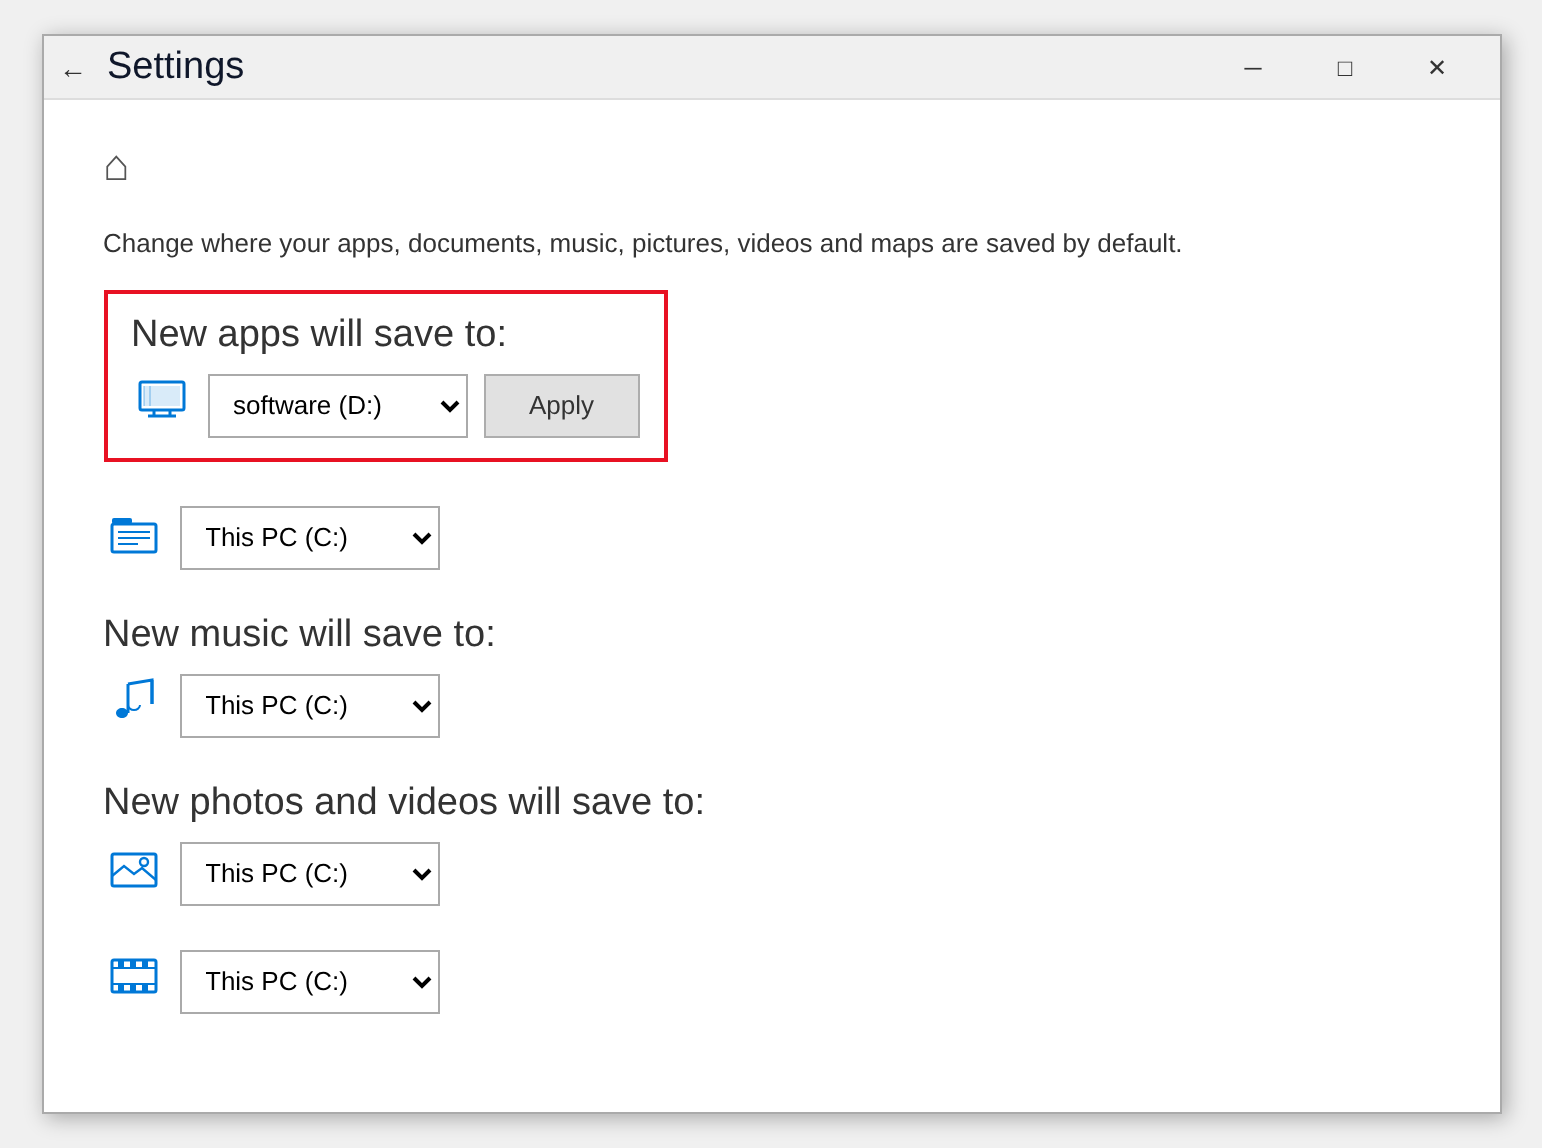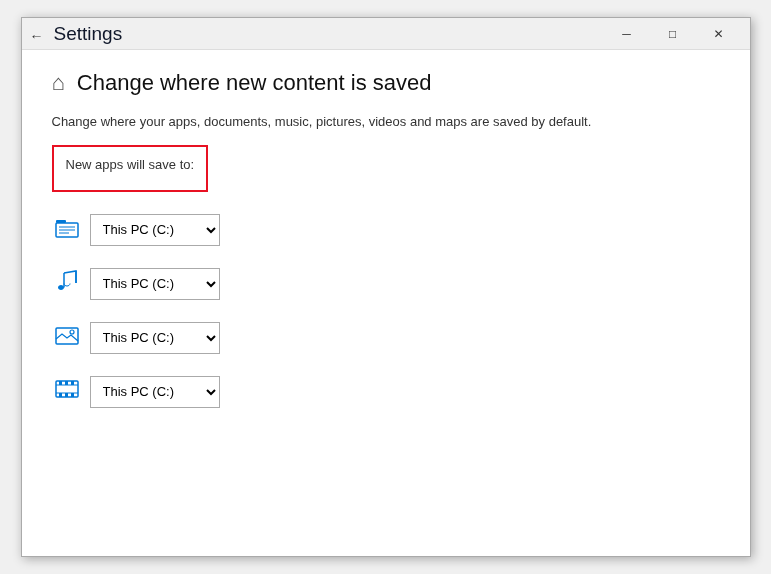--- a/index.html
+++ b/index.html
@@ -81,21 +81,21 @@
     .page-description {
       font-size: 13px;
       color: #333;
       margin-bottom: 13px;
       line-height: 1.5;
     }
     .setting-section {
       margin-bottom: 22px;
     }
     .setting-label {
-      font-size: 13px;
+      font-size: 19px;
       color: #333;
       margin-bottom: 8px;
     }
     .setting-row {
       display: flex;
       align-items: center;
       gap: 8px;
     }
     .setting-icon {
       color: #0078d7;
@@ -129,28 +129,45 @@
       <button class="title-bar-btn">─</button>
       <button class="title-bar-btn">□</button>
       <button class="title-bar-btn close">✕</button>
     </div>
   </div>
 
   <div class="content">
     
     <div class="page-header">
       <span class="home-icon">⌂</span>
-      <h1 class="page-title">Change where new content is saved</h1>
     </div>
 
     <p class="page-description">Change where your apps, documents, music, pictures, videos and maps are saved by default.</p>
 
     
     <div style="border: 2px solid #e81123; padding: 10px 12px; margin-bottom: 22px; display: inline-block;">
       <div class="setting-label">New apps will save to:</div>
+      <div class="setting-row">
+        <div class="setting-icon">
+          <svg width="24" height="20" viewBox="0 0 24 20" fill="none">
+            <rect x="1" y="1" width="22" height="14" rx="1" stroke="#0078d7" stroke-width="1.5" fill="none"></rect>
+            <rect x="3" y="3" width="18" height="10" fill="#0078d7" opacity="0.15"></rect>
+            <line x1="8" y1="15" x2="8" y2="18" stroke="#0078d7" stroke-width="1.5"></line>
+            <line x1="16" y1="15" x2="16" y2="18" stroke="#0078d7" stroke-width="1.5"></line>
+            <line x1="5" y1="18" x2="19" y2="18" stroke="#0078d7" stroke-width="1.5"></line>
+            <line x1="3" y1="3" x2="3" y2="13" stroke="#0078d7" stroke-width="0.5" opacity="0.5"></line>
+            <line x1="6" y1="3" x2="6" y2="13" stroke="#0078d7" stroke-width="0.5" opacity="0.5"></line>
+          </svg>
+        </div>
+        <select style="height:32px;padding:0 8px;border:1px solid #aaa;background:white;font-size:13px;min-width:130px;">
+          <option>This PC (C:)</option>
+          <option selected="">software (D:)</option>
+        </select>
+        <button class="apply-btn">Apply</button>
+      </div>
     </div>
 
     
     <div class="setting-section">
       <div class="setting-row">
         <div class="setting-icon">
           <svg width="24" height="22" viewBox="0 0 24 22" fill="none">
             <rect x="1" y="4" width="10" height="3" rx="1" fill="#0078d7"></rect>
             <rect x="1" y="7" width="22" height="14" rx="1" stroke="#0078d7" stroke-width="1.5" fill="none"></rect>
             <line x1="4" y1="11" x2="20" y2="11" stroke="#0078d7" stroke-width="1"></line>
@@ -160,39 +177,41 @@
         </div>
         <select style="height:32px;padding:0 8px;border:1px solid #aaa;background:white;font-size:13px;min-width:130px;">
           <option selected="">This PC (C:)</option>
           <option>software (D:)</option>
         </select>
       </div>
     </div>
 
     
     <div class="setting-section">
+      <div class="setting-label">New music will save to:</div>
       <div class="setting-row">
         <div class="setting-icon">
           <svg width="20" height="24" viewBox="0 0 20 24" fill="#0078d7">
             <path d="M7 18.5C7 20 5.5 21 4 21C2.5 21 1 20 1 18.5C1 17 2.5 16 4 16C5.5 16 7 17 7 18.5Z"></path>
             <path d="M7 4L19 2V14" stroke="#0078d7" stroke-width="1.5" fill="none"></path>
             <path d="M13 14.5C13 16 11.5 17 10 17C8.5 17 7 16 7 14.5" stroke="#0078d7" stroke-width="1" fill="none"></path>
             <line x1="7" y1="4" x2="7" y2="18.5" stroke="#0078d7" stroke-width="1.5"></line>
             <line x1="19" y1="2" x2="19" y2="14" stroke="#0078d7" stroke-width="1.5"></line>
           </svg>
         </div>
         <select style="height:32px;padding:0 8px;border:1px solid #aaa;background:white;font-size:13px;min-width:130px;">
           <option selected="">This PC (C:)</option>
           <option>software (D:)</option>
         </select>
       </div>
     </div>
 
     
     <div class="setting-section">
+      <div class="setting-label">New photos and videos will save to:</div>
       <div class="setting-row">
         <div class="setting-icon">
           <svg width="24" height="20" viewBox="0 0 24 20" fill="none">
             <rect x="1" y="3" width="22" height="16" rx="1" stroke="#0078d7" stroke-width="1.5"></rect>
             <path d="M1 14L7 9L12 13L16 10L23 16" stroke="#0078d7" stroke-width="1.2" fill="none"></path>
             <circle cx="17" cy="7" r="2" stroke="#0078d7" stroke-width="1.2"></circle>
           </svg>
         </div>
         <select style="height:32px;padding:0 8px;border:1px solid #aaa;background:white;font-size:13px;min-width:130px;">
           <option selected="">This PC (C:)</option>

